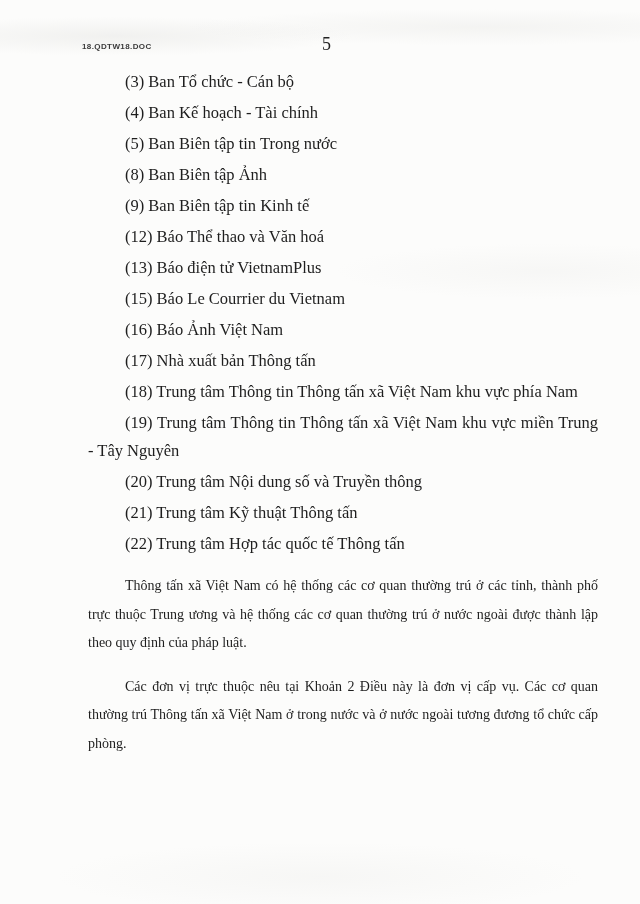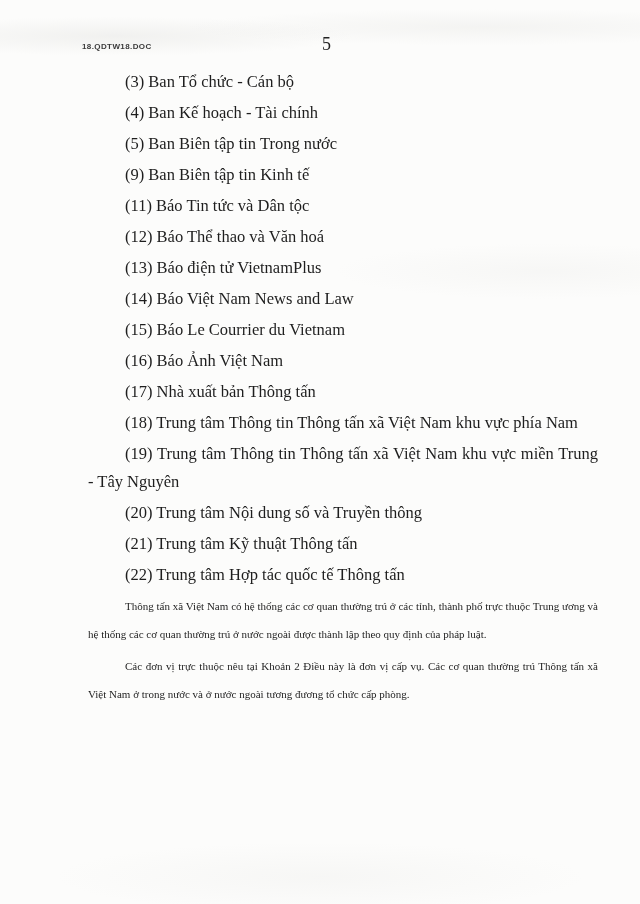--- a/index.html
+++ b/index.html
@@ -55,48 +55,47 @@
   }
   p.li {
     font-size: 16.5px;
     line-height: 27.5px;
     margin-bottom: 3.5px;
     text-indent: 37px;
     text-align: justify;
     color: #1e1e1e;
   }
   p.body-para {
-    font-size: 11px;
+    font-size: 14px;
     line-height: 28.5px;
-    margin-top: 3px;
+    margin-top: 15px;
     margin-bottom: 1px;
     text-indent: 37px;
     text-align: justify;
     color: #1e1e1e;
   }
 </style>
 </head>
 <body>
 
 <div class="page">
 
   <div class="header">
     <span class="doc-ref">18.QDTW18.DOC</span>
     <span class="page-number">5</span>
   </div>
 
   <div class="content">
     <p class="li">(3) Ban Tổ chức - Cán bộ</p>
     <p class="li">(4) Ban Kế hoạch - Tài chính</p>
     <p class="li">(5) Ban Biên tập tin Trong nước</p>
+    <p class="li">(8) Ban Biên tập Ảnh</p>
     <p class="li">(9) Ban Biên tập tin Kinh tế</p>
-    <p class="li">(11) Báo Tin tức và Dân tộc</p>
     <p class="li">(12) Báo Thể thao và Văn hoá</p>
     <p class="li">(13) Báo điện tử VietnamPlus</p>
-    <p class="li">(14) Báo Việt Nam News and Law</p>
     <p class="li">(15) Báo Le Courrier du Vietnam</p>
     <p class="li">(16) Báo Ảnh Việt Nam</p>
     <p class="li">(17) Nhà xuất bản Thông tấn</p>
     <p class="li">(18) Trung tâm Thông tin Thông tấn xã Việt Nam khu vực phía Nam</p>
     <p class="li">(19) Trung tâm Thông tin Thông tấn xã Việt Nam khu vực miền Trung - Tây Nguyên</p>
     <p class="li">(20) Trung tâm Nội dung số và Truyền thông</p>
     <p class="li">(21) Trung tâm Kỹ thuật Thông tấn</p>
     <p class="li">(22) Trung tâm Hợp tác quốc tế Thông tấn</p>
 
     <p class="body-para">Thông tấn xã Việt Nam có hệ thống các cơ quan thường trú ở các tỉnh, thành phố trực thuộc Trung ương và hệ thống các cơ quan thường trú ở nước ngoài được thành lập theo quy định của pháp luật.</p>

